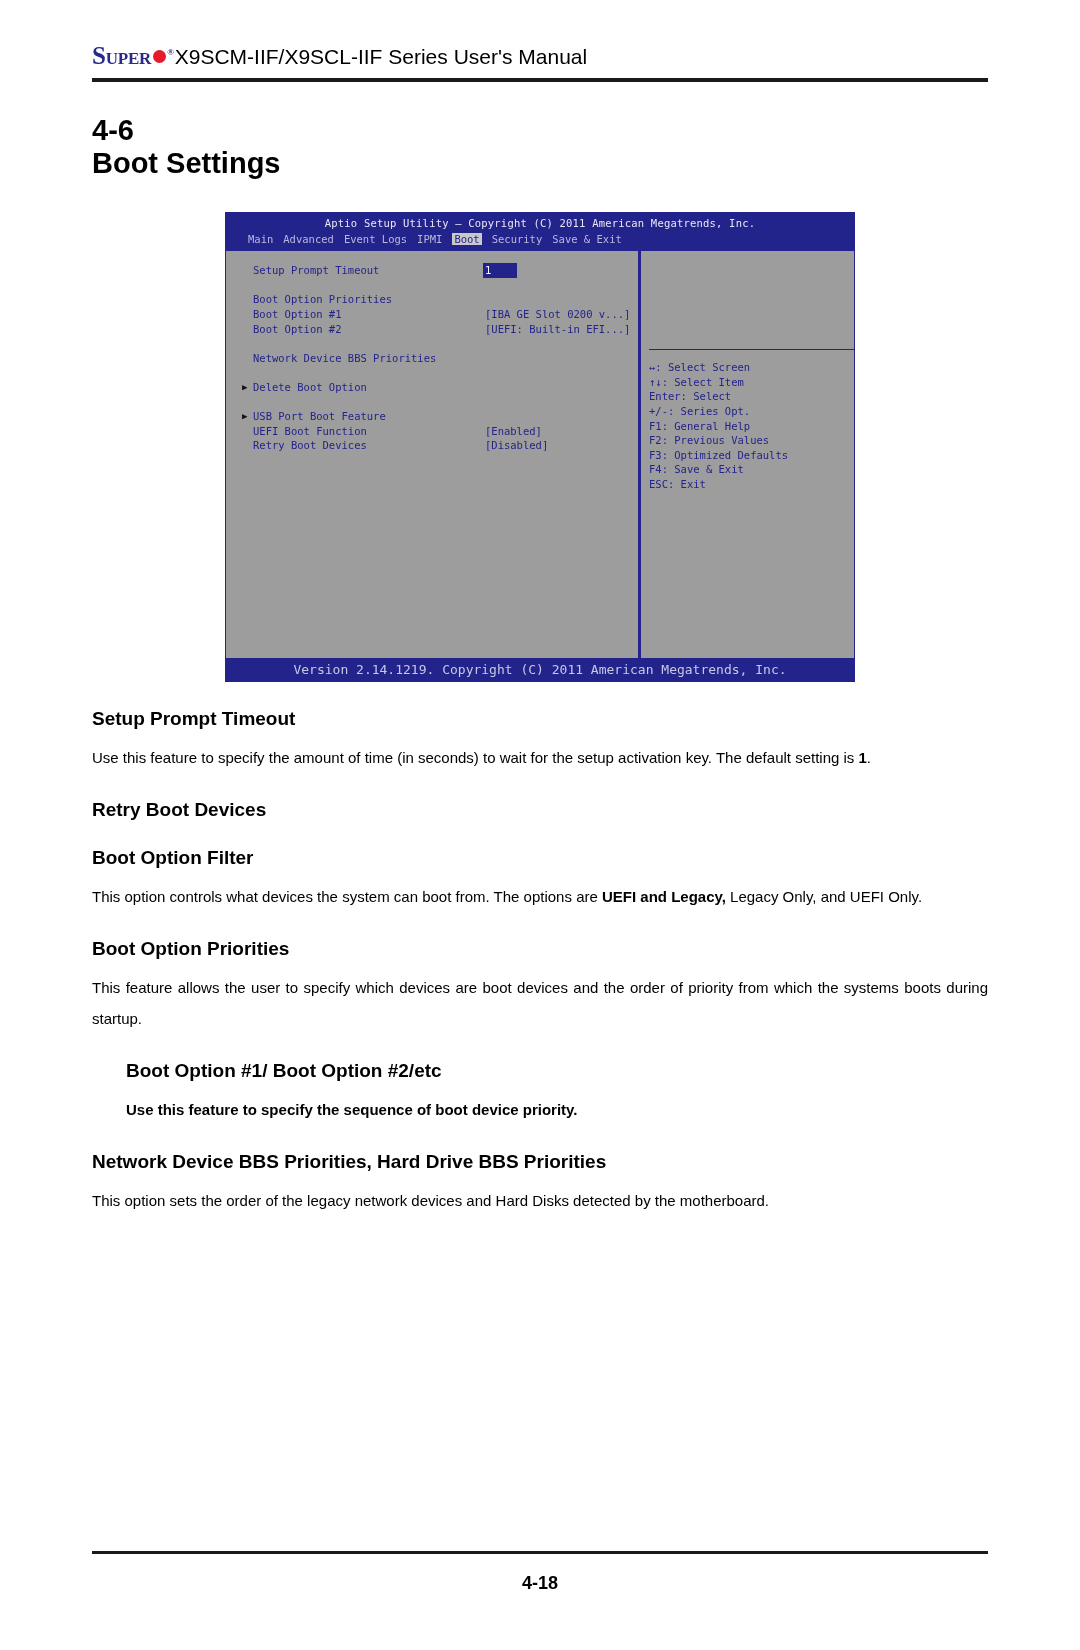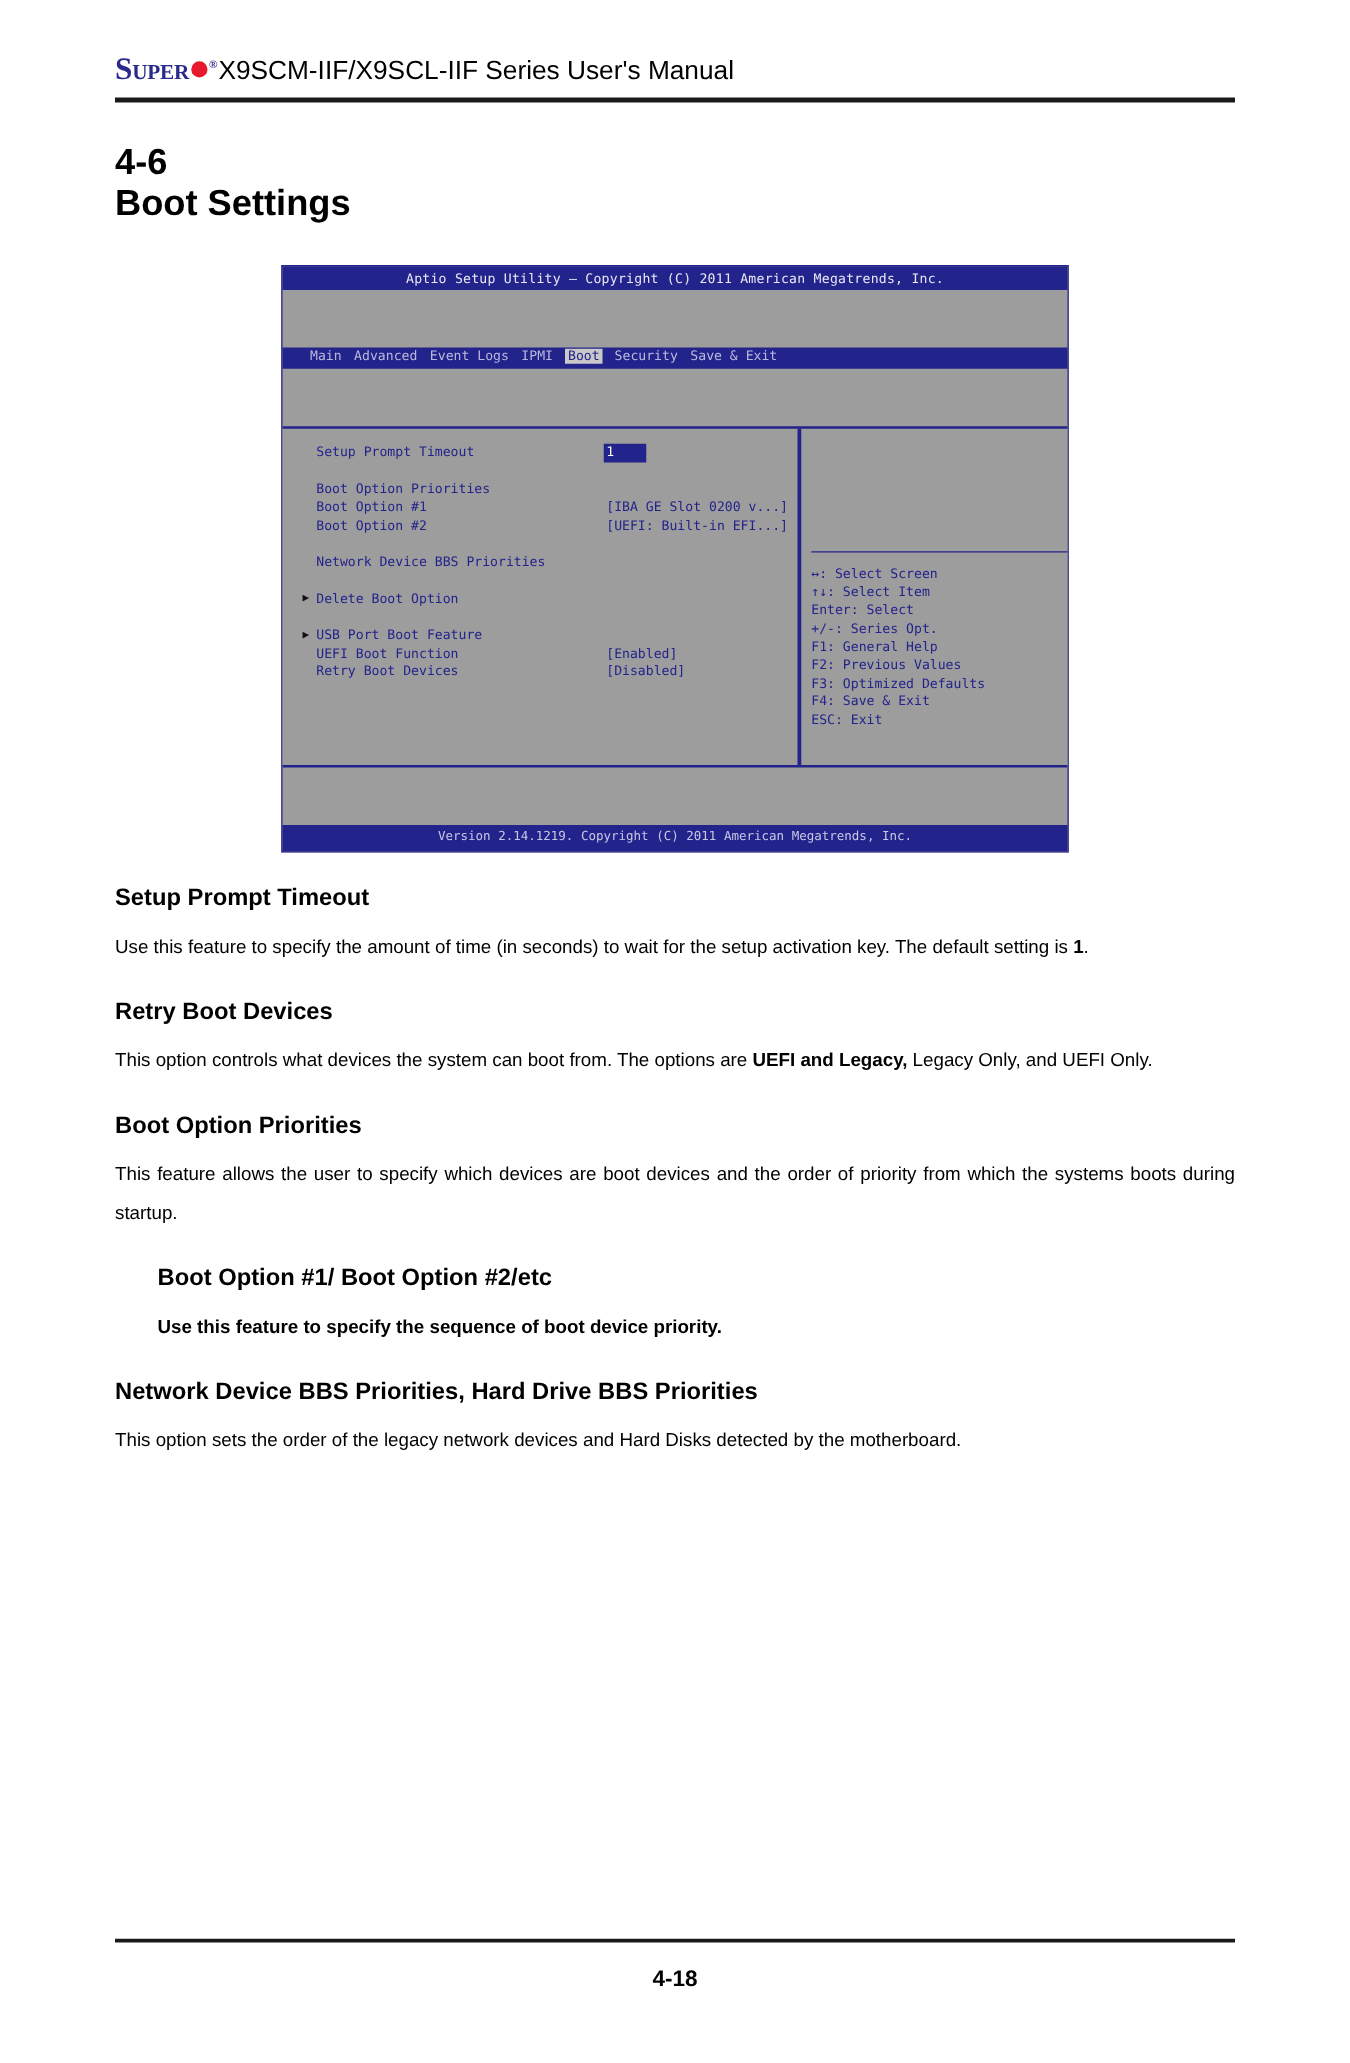--- a/index.html
+++ b/index.html
@@ -97,21 +97,20 @@
     background: #9d9d9d;
     border: 1px solid #23238c;
     font-family: "DejaVu Sans Mono", monospace;
     font-size: 10.5px;
     line-height: 14.6px;
     color: #23238c;
     position: relative;
     box-sizing: border-box;
     display: flex;
     flex-direction: column;
-    gap: 46px;
   }
   .bios-titlebar {
     background: #23238c;
     color: #e8e8f4;
     text-align: center;
     padding: 3px 0 1px 0;
     font-size: 10.5px;
     letter-spacing: 0.2px;
   }
   .bios-menubar {
@@ -178,21 +177,21 @@
   .help-sep {
     border-top: 1px solid #23238c;
     margin: 86px 0 10px 0;
     width: 100%;
   }
   .keys-line { white-space: pre; }
   .bios-footer {
     background: #23238c;
     color: #c8c8e4;
     text-align: center;
-    font-size: 10px;
+    font-size: 13px;
     padding: 3px 0 3px 0;
   }
 
   
   .doc-body { margin-top: 26px; }
   h3.sub {
     font-size: 19px;
     font-weight: bold;
     margin: 26px 0 0 0;
     color: #000;
@@ -350,20 +349,21 @@
     </div>
   </div>
 
   <div class="doc-body">
 
     <h3 class="sub first">Setup Prompt Timeout</h3>
     <p class="para"><span>Use this feature to specify the amount of time (in seconds) to wait for the setup activation key. The default setting is </span><b>1</b><span>.</span></p>
 
     <h3 class="sub">Retry Boot Devices</h3>
 
+    <h3 class="sub">Boot Option Filter</h3>
     <p class="para"><span>This option controls what devices the system can boot from.  The options are </span><b>UEFI and Legacy,</b><span> Legacy Only, and UEFI Only.</span></p>
 
     <h3 class="sub">Boot Option Priorities</h3>
     <p class="para">This feature allows the user to specify which devices are boot devices and the order of priority from which the systems boots during startup.</p>
 
     <h3 class="sub indent">Boot Option #1/ Boot Option #2/etc</h3>
     <p class="para indent">Use this feature to specify the sequence of boot device priority.</p>
 
     <h3 class="sub">Network Device BBS Priorities, Hard Drive BBS Priorities</h3>
     <p class="para">This option sets the order of the legacy network devices and Hard Disks detected by the motherboard.</p>

